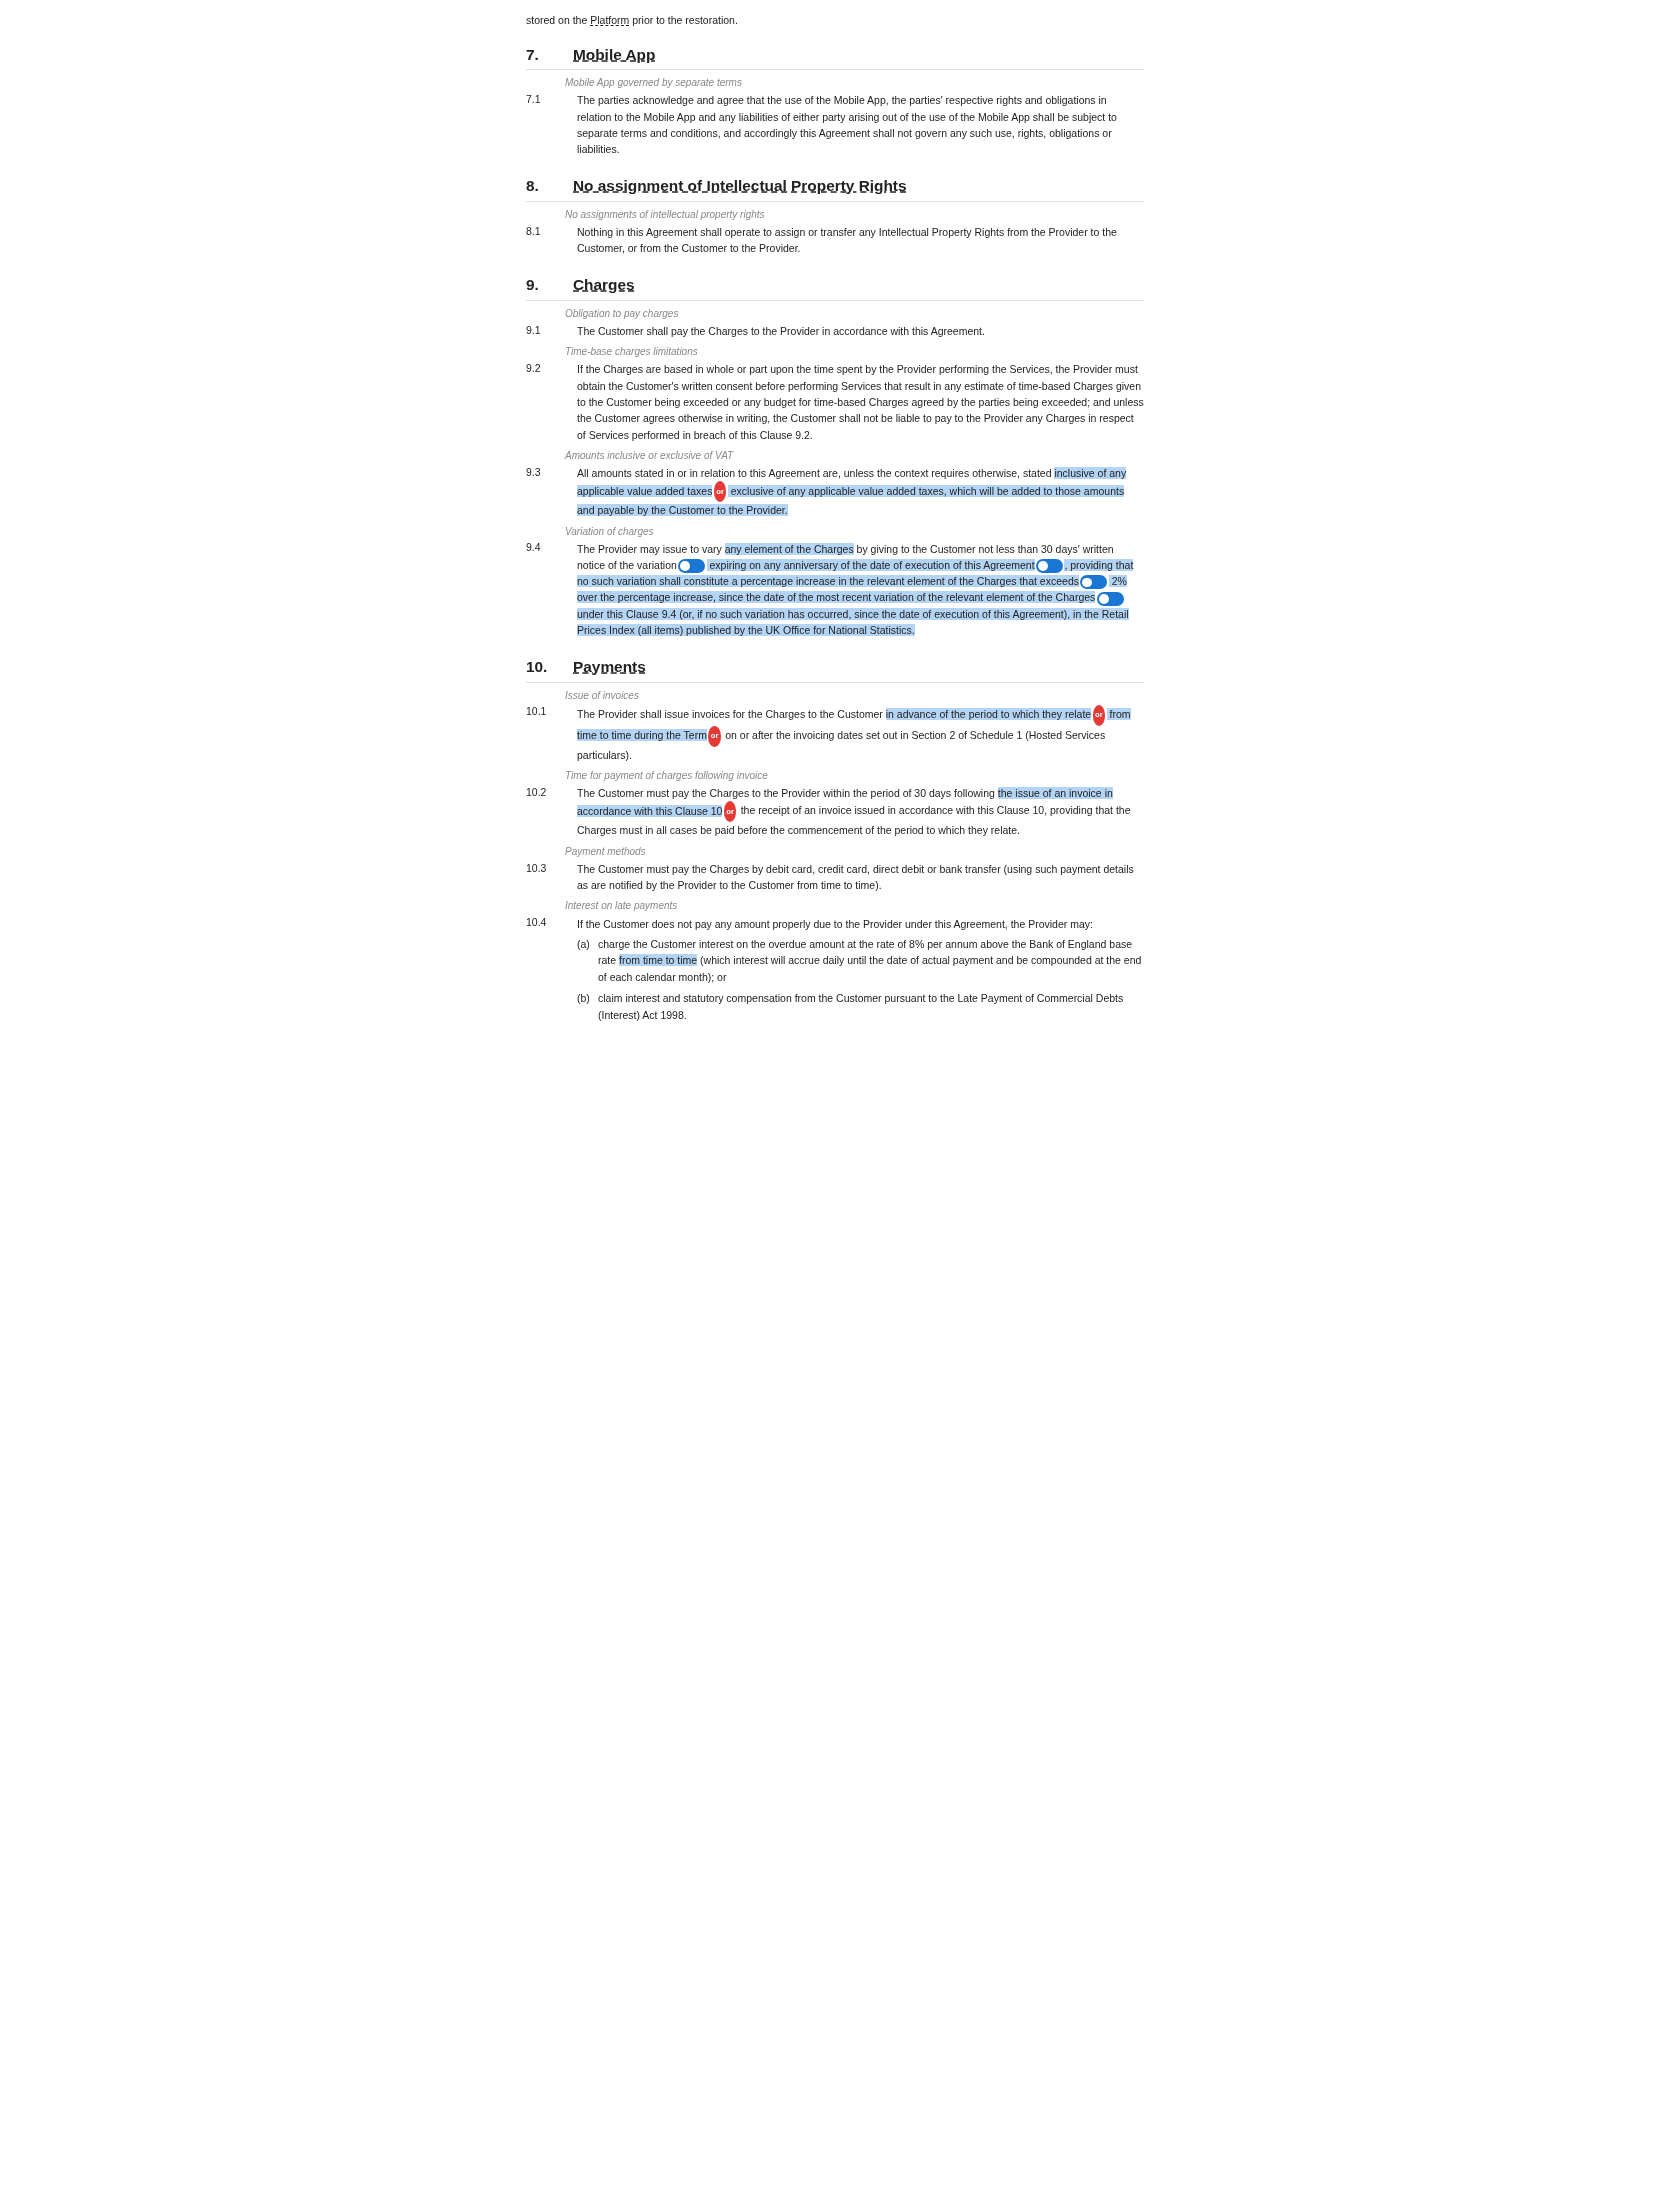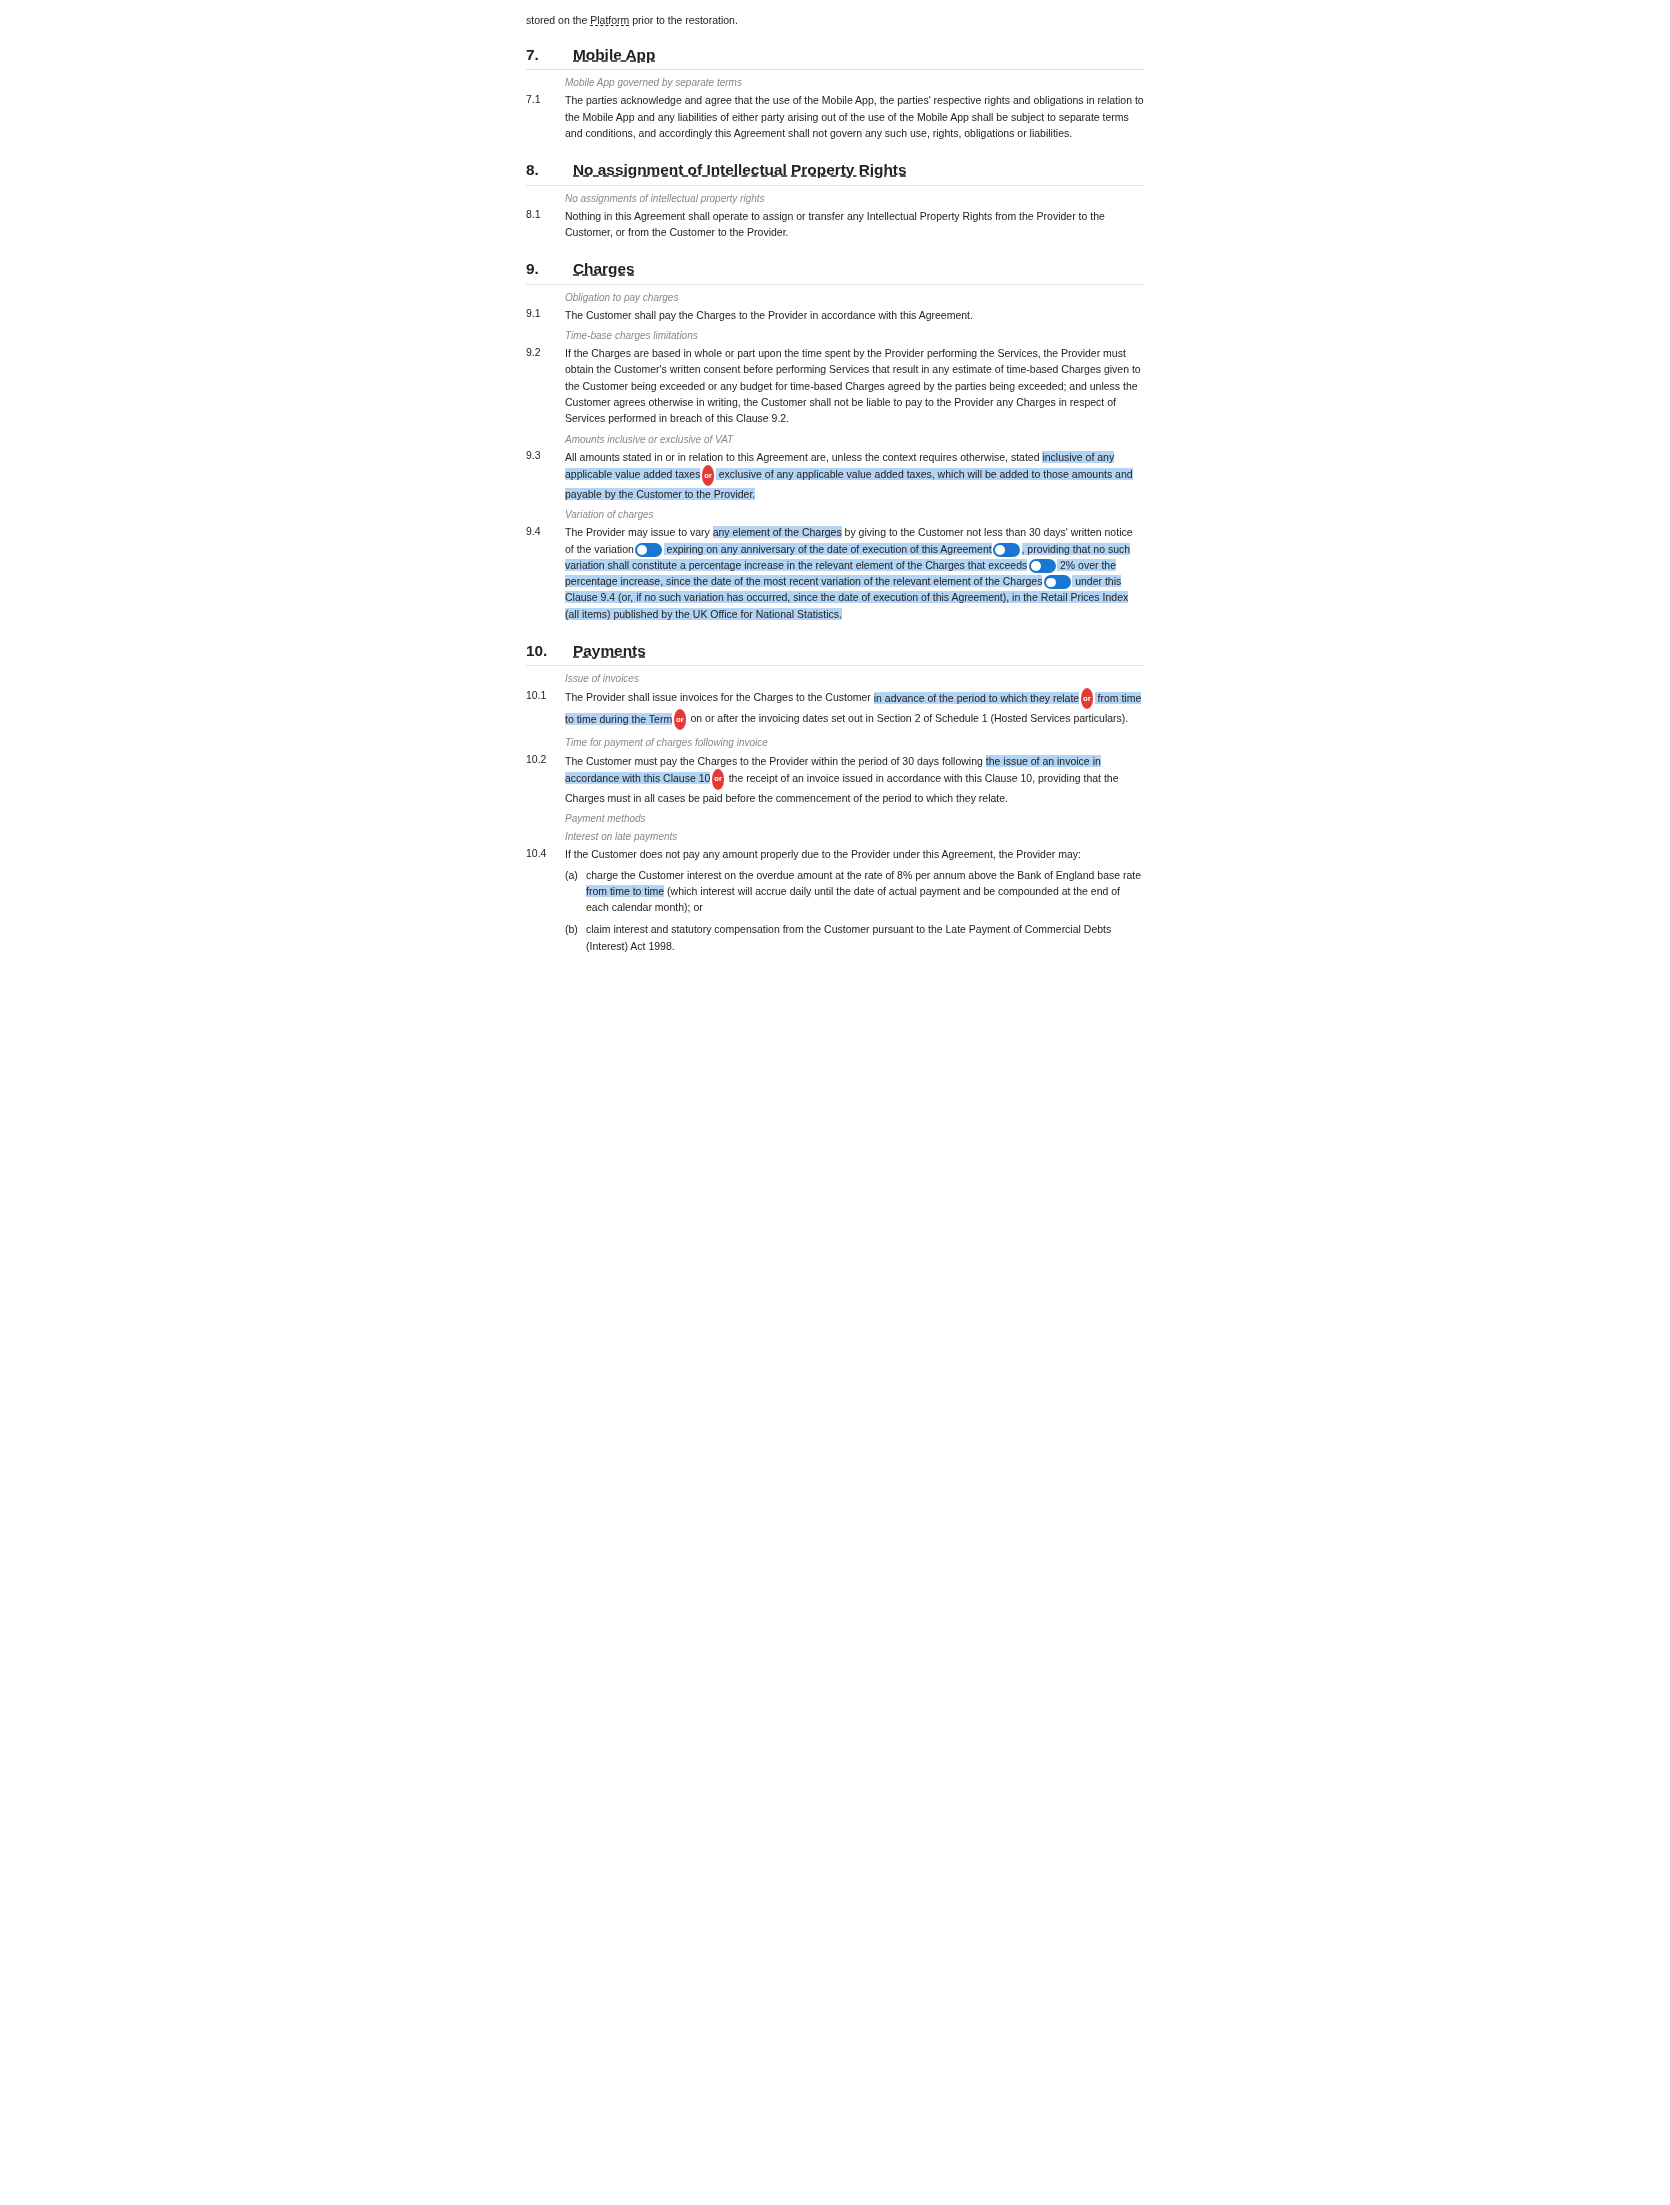--- a/index.html
+++ b/index.html
@@ -41,21 +41,21 @@
       margin-left: 8px;
     }
     .subsection-heading {
       font-style: italic;
       color: #888;
       font-size: 10px;
       margin: 7px 0 4.2px 39px;
     }
     .clause {
       display: flex;
-      gap: 0;
+      gap: 12px;
       margin-bottom: 7px;
     }
     .clause-num {
       min-width: 39px;
       font-size: 10.5px;
       color: #222;
       padding-top: 0.7px;
     }
     .clause-text {
       font-size: 10.5px;
@@ -192,20 +192,24 @@
     <div class="clause">
       <div class="clause-num">10.1</div>
       <div class="clause-text"><span>The Provider shall issue invoices for the Charges to the Customer </span><span class="highlight-blue">in advance of the period to which they relate</span><span class="or-badge">or</span><span class="highlight-blue"> from time to time during the Term</span><span class="or-badge">or</span><span> on or after the invoicing dates set out in Section 2 of Schedule 1 (Hosted Services particulars).</span></div>
     </div>
     <div class="subsection-heading">Time for payment of charges following invoice</div>
     <div class="clause">
       <div class="clause-num">10.2</div>
       <div class="clause-text"><span>The Customer must pay the Charges to the Provider within the period of 30 days following </span><span class="highlight-blue">the issue of an invoice in accordance with this Clause 10</span><span class="or-badge">or</span><span> the receipt of an invoice issued in accordance with this Clause 10, providing that the Charges must in all cases be paid before the commencement of the period to which they relate.</span></div>
     </div>
     <div class="subsection-heading">Payment methods</div>
+    <div class="clause">
+      <div class="clause-num">10.3</div>
+      <div class="clause-text"><span>The Customer must pay the Charges by debit card, credit card, direct debit or bank transfer (using such payment details as are notified by the Provider to the Customer from time to time).</span></div>
+    </div>
     <div class="subsection-heading">Interest on late payments</div>
     <div class="clause">
       <div class="clause-num">10.4</div>
       <div class="clause-text"><span>If the Customer does not pay any amount properly due to the Provider under this Agreement, the Provider may:</span><br><ul class="list-alpha">
           <li>
             <span class="list-alpha-label">(a)</span>
             <span><span>charge the Customer interest on the overdue amount at the rate of 8% per annum above the Bank of England base rate </span><span class="highlight-blue">from time to time</span><span> (which interest will accrue daily until the date of actual payment and be compounded at the end of each calendar month); or</span></span>
           </li>
           <li>
             <span class="list-alpha-label">(b)</span>

